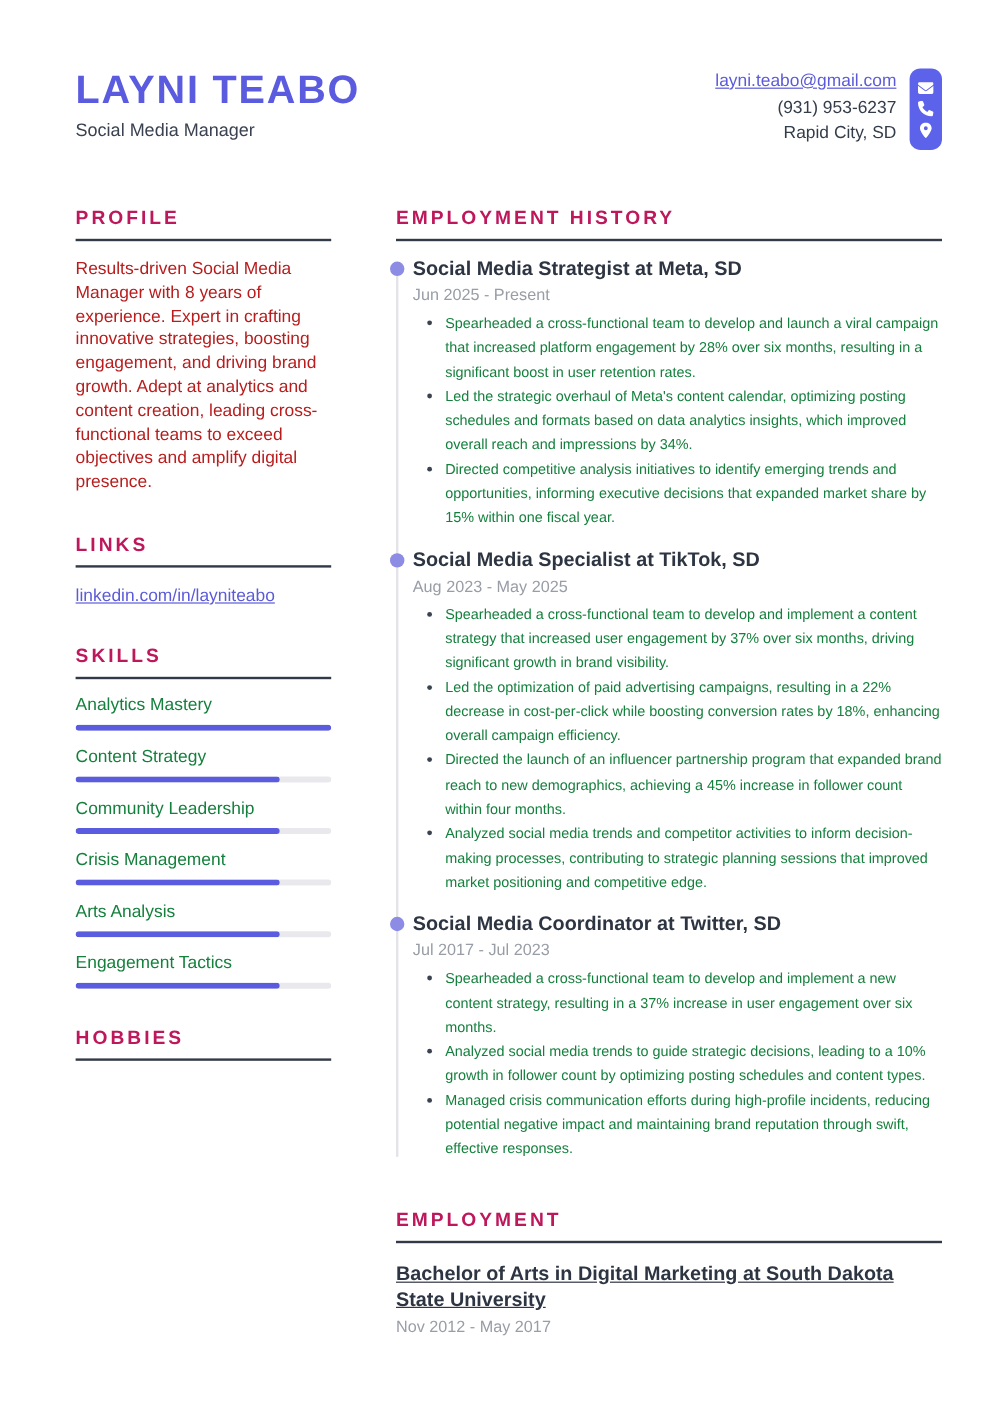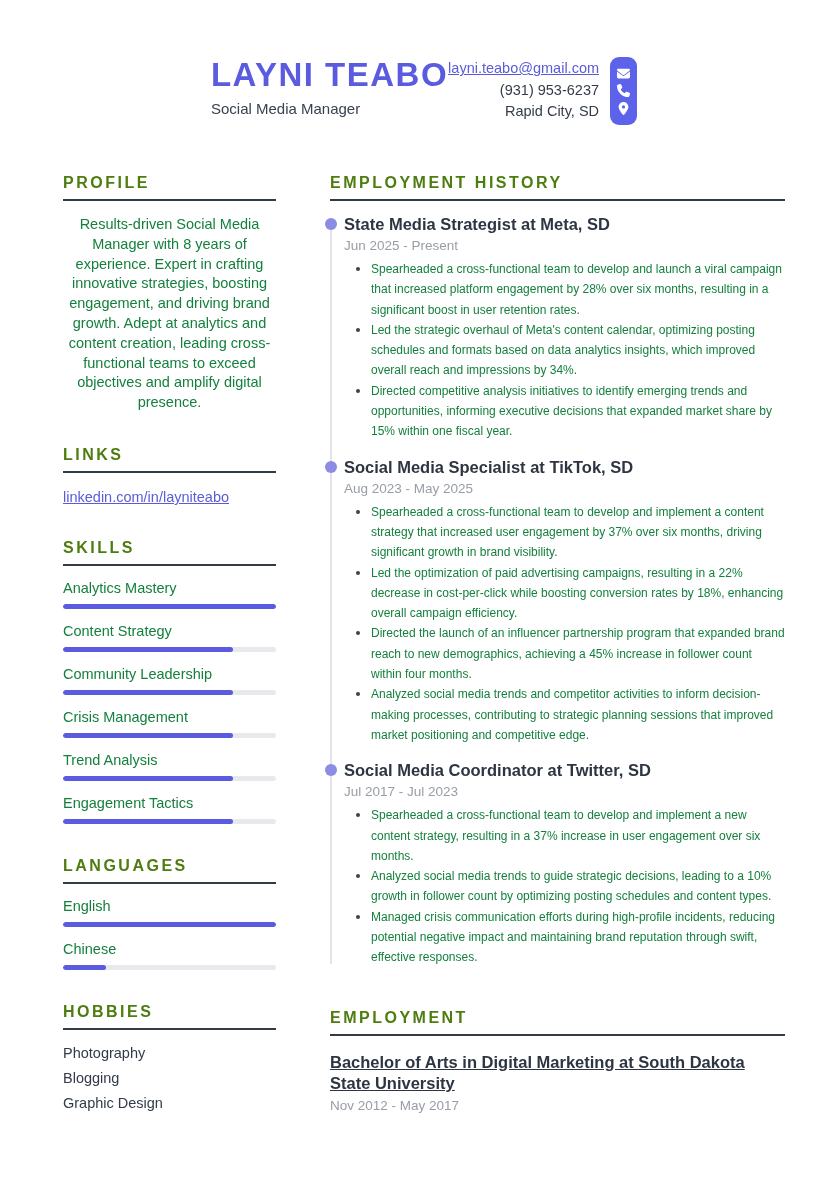--- a/index.html
+++ b/index.html
@@ -11,21 +11,21 @@
     overflow: hidden;
   }
   .page {
     width: 833px; height: 1178px;
     padding: 57px 48px 0 63px;
     position: relative;
     background: #ffffff;
   }
 
   
-  .header { display: flex; justify-content: center; align-items: flex-start; }
+  .header { display: flex; justify-content: space-between; align-items: flex-start; }
   .person-name {
     margin: 0; font-size: 33px; font-weight: bold;
     color: #5b5be0; letter-spacing: 1.5px; line-height: 36px;
   }
   .person-title { font-size: 15px; color: #3a4150; margin-top: 7px; }
 
   .contact { display: flex; gap: 11px; align-items: flex-start; }
   .contact-lines { text-align: right; font-size: 14.5px; line-height: 21.5px; color: #333c49; padding-top: 1px; }
   .email-link { color: #5b5bd9; text-decoration: underline; display: block; cursor: pointer; }
   .icon-pill {
@@ -36,27 +36,27 @@
   .icon-pill .icon { width: 13px; height: 13px; display: block; }
   .icon-pill svg { width: 13px; height: 13px; display: block; }
 
   
   .columns { display: flex; margin-top: 49px; }
   .col-left { flex: 0 0 213px; width: 213px; margin-right: 54px; }
   .col-right { flex: 1; min-width: 0; }
 
   .section { margin-bottom: 33px; }
   .section-heading {
-    margin: 0; font-size: 16px; font-weight: bold; color: #4d7c0f;
+    margin: 0; font-size: 16px; font-weight: bold; color: #be185d;
     letter-spacing: 2.5px; padding-bottom: 7px;
     border-bottom: 2px solid #333a47;
   }
 
   
-  .profile-text { font-size: 14.5px; line-height: 19.8px; margin: 14px 0 0; color: #15803d; text-align: center; }
+  .profile-text { font-size: 14.5px; line-height: 19.8px; margin: 14px 0 0; color: #b91c1c; }
   .side-link {
     display: inline-block; margin-top: 16px; font-size: 14.5px;
     color: #5b5bd9; text-decoration: underline; cursor: pointer;
   }
   .meter { margin-top: 13px; }
   .meter-label { font-size: 14.5px; line-height: 18px; color: #15803d; }
   .meter-track { height: 5px; background: #e9e9ed; border-radius: 3px; margin-top: 7px; overflow: hidden; }
   .meter-fill { height: 5px; background: #5b5be0; border-radius: 3px; width: 0; }
   .hobby-list { margin: 11px 0 0; }
   .hobby-item { font-size: 14.5px; line-height: 25px; color: #333b48; }
@@ -152,69 +152,49 @@
               <div class="meter-fill" style="width: 80%;"></div>
             </div>
         </div>
         <div class="meter">
           <div class="meter-label">Crisis Management</div>
           <div class="meter-track">
               <div class="meter-fill" style="width: 80%;"></div>
             </div>
         </div>
         <div class="meter">
-          <div class="meter-label">Trend Analysis</div>
+          <div class="meter-label">Arts Analysis</div>
           <div class="meter-track">
               <div class="meter-fill" style="width: 80%;"></div>
             </div>
         </div>
         <div class="meter">
           <div class="meter-label">Engagement Tactics</div>
           <div class="meter-track">
               <div class="meter-fill" style="width: 80%;"></div>
             </div>
         </div>
       </section>
 
-      <section class="section">
-        <h2 class="section-heading">LANGUAGES</h2>
-        <div class="meter">
-          <div class="meter-label">English</div>
-          <div class="meter-track">
-              <div class="meter-fill" style="width: 100%;"></div>
-            </div>
-        </div>
-        <div class="meter">
-          <div class="meter-label">Chinese</div>
-          <div class="meter-track">
-              <div class="meter-fill" style="width: 20%;"></div>
-            </div>
-        </div>
-      </section>
 
       <section class="section">
         <h2 class="section-heading">HOBBIES</h2>
-        <div class="hobby-list">
-          <div class="hobby-item">Photography</div>
-          <div class="hobby-item">Blogging</div>
-          <div class="hobby-item">Graphic Design</div>
-        </div>
       </section>
 
     </aside>
 
     <main class="col-right">
 
       <section>
         <h2 class="section-heading">EMPLOYMENT HISTORY</h2>
         <div class="timeline">
 
           <article class="job">
             <span class="timeline-dot"></span>
-            <h3 class="job-title">State Media Strategist at Meta, SD</h3>
+            <h3 class="job-title">Social Media Strategist at Meta, SD</h3>
             <div class="dates">Jun 2025 - Present</div>
             <ul class="job-bullets">
               <li>Spearheaded a cross-functional team to develop and launch a viral campaign that increased platform engagement by 28% over six months, resulting in a significant boost in user retention rates.</li>
               <li>Led the strategic overhaul of Meta's content calendar, optimizing posting schedules and formats based on data analytics insights, which improved overall reach and impressions by 34%.</li>
               <li>Directed competitive analysis initiatives to identify emerging trends and opportunities, informing executive decisions that expanded market share by 15% within one fiscal year.</li>
             </ul>
           </article>
 
           <article class="job">
             <span class="timeline-dot"></span>

